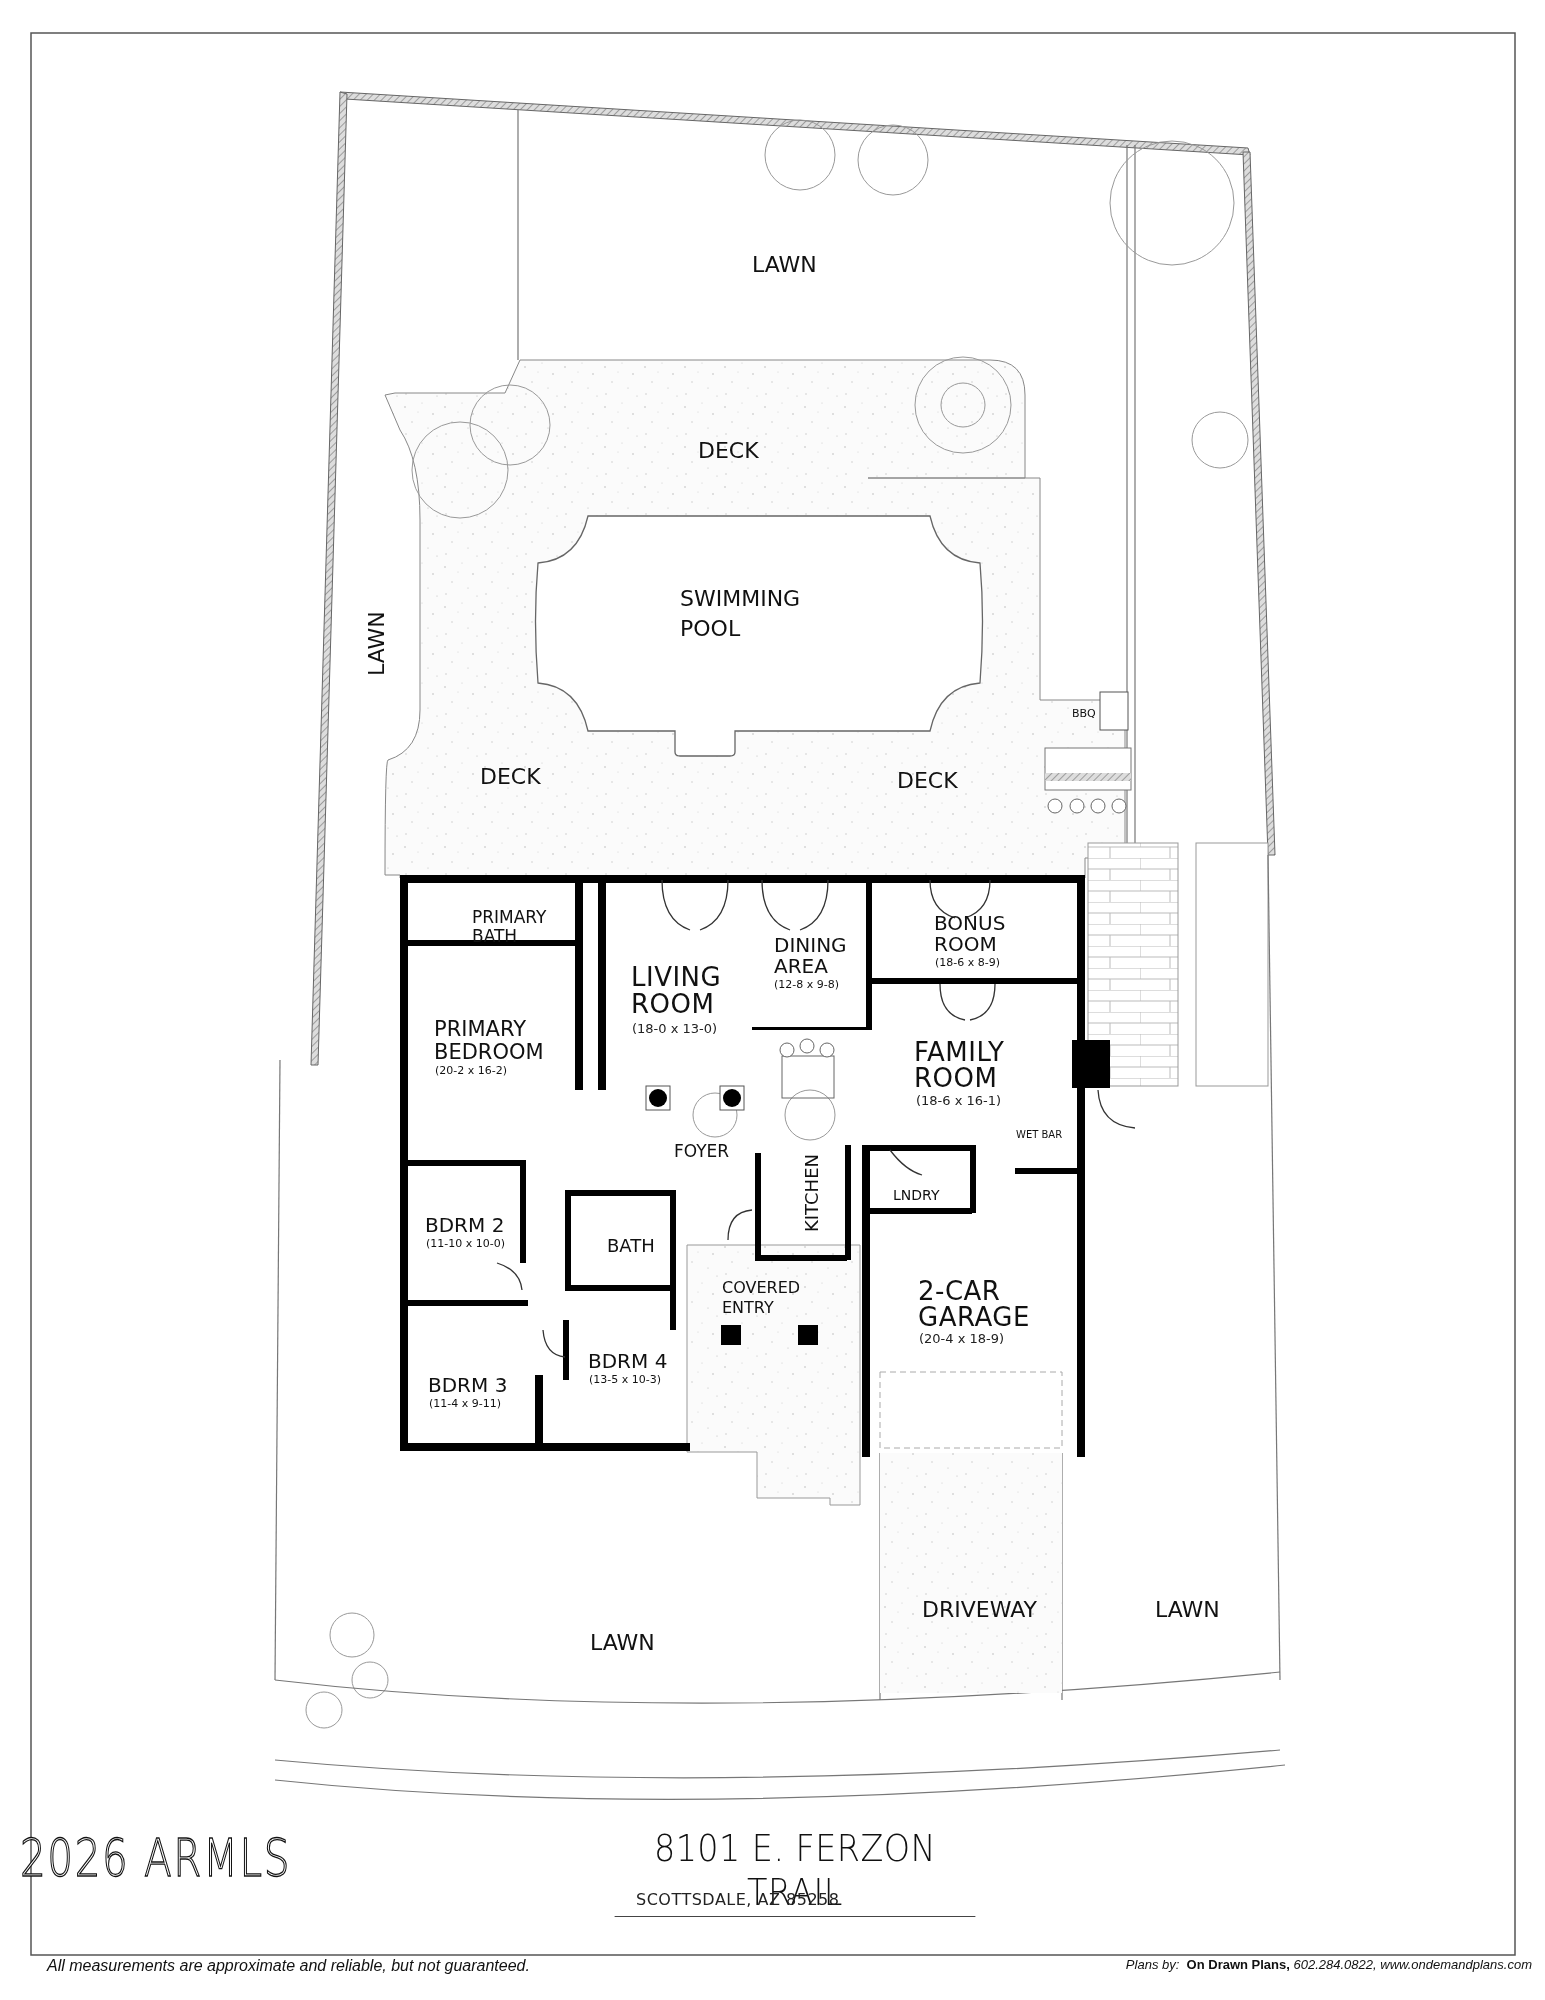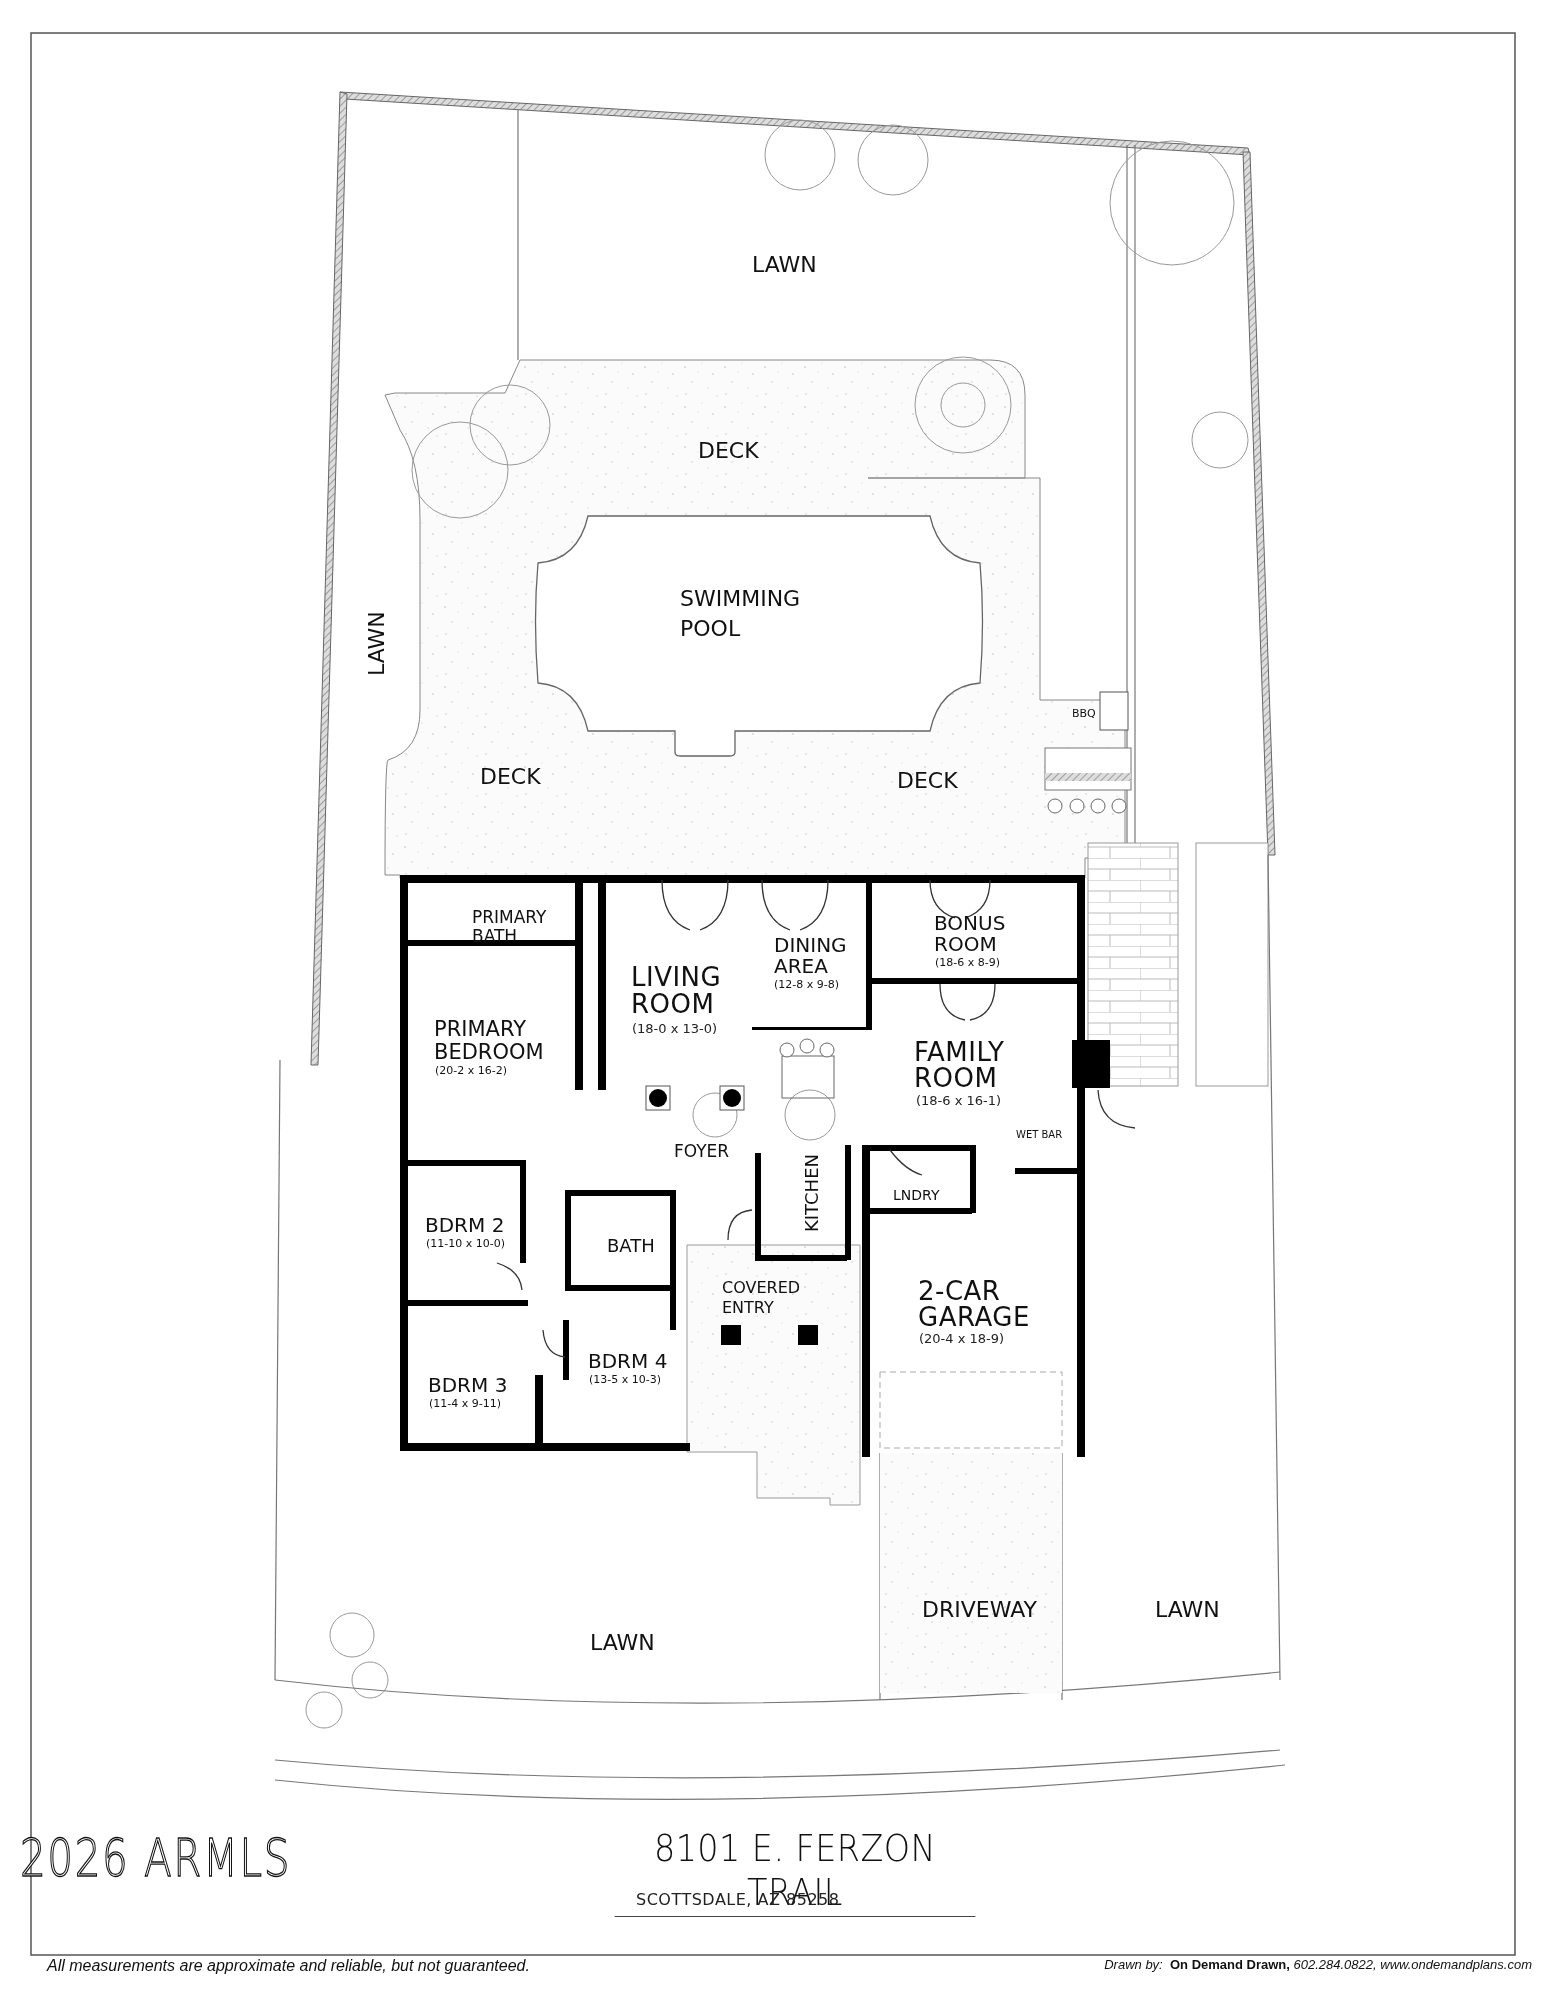--- a/index.html
+++ b/index.html
@@ -243,14 +243,14 @@
   <text class="lbl yard-name" x="590" y="1650">LAWN</text>
   <text class="lbl yard-name" x="922" y="1617">DRIVEWAY</text>
   <text class="lbl yard-name" x="1155" y="1617">LAWN</text>
 </svg>
 
 <div class="title-block">
   <div class="watermark">2026 ARMLS</div>
   <div class="addr">8101 E. FERZON TRAIL</div>
   <div class="city">SCOTTSDALE, AZ 85258</div>
   <div class="disclaimer">All measurements are approximate and reliable, but not guaranteed.</div>
-  <div class="credit"><i>Drawn by:</i>&nbsp;&nbsp;<b>On Demand Drawn,</b><i> 602.284.0822, www.ondemandplans.com</i></div>
+  <div class="credit"><i>Plans by:</i>&nbsp;&nbsp;<b>On Drawn Plans,</b><i> 602.284.0822, www.ondemandplans.com</i></div>
 </div>
 
 </body></html>

